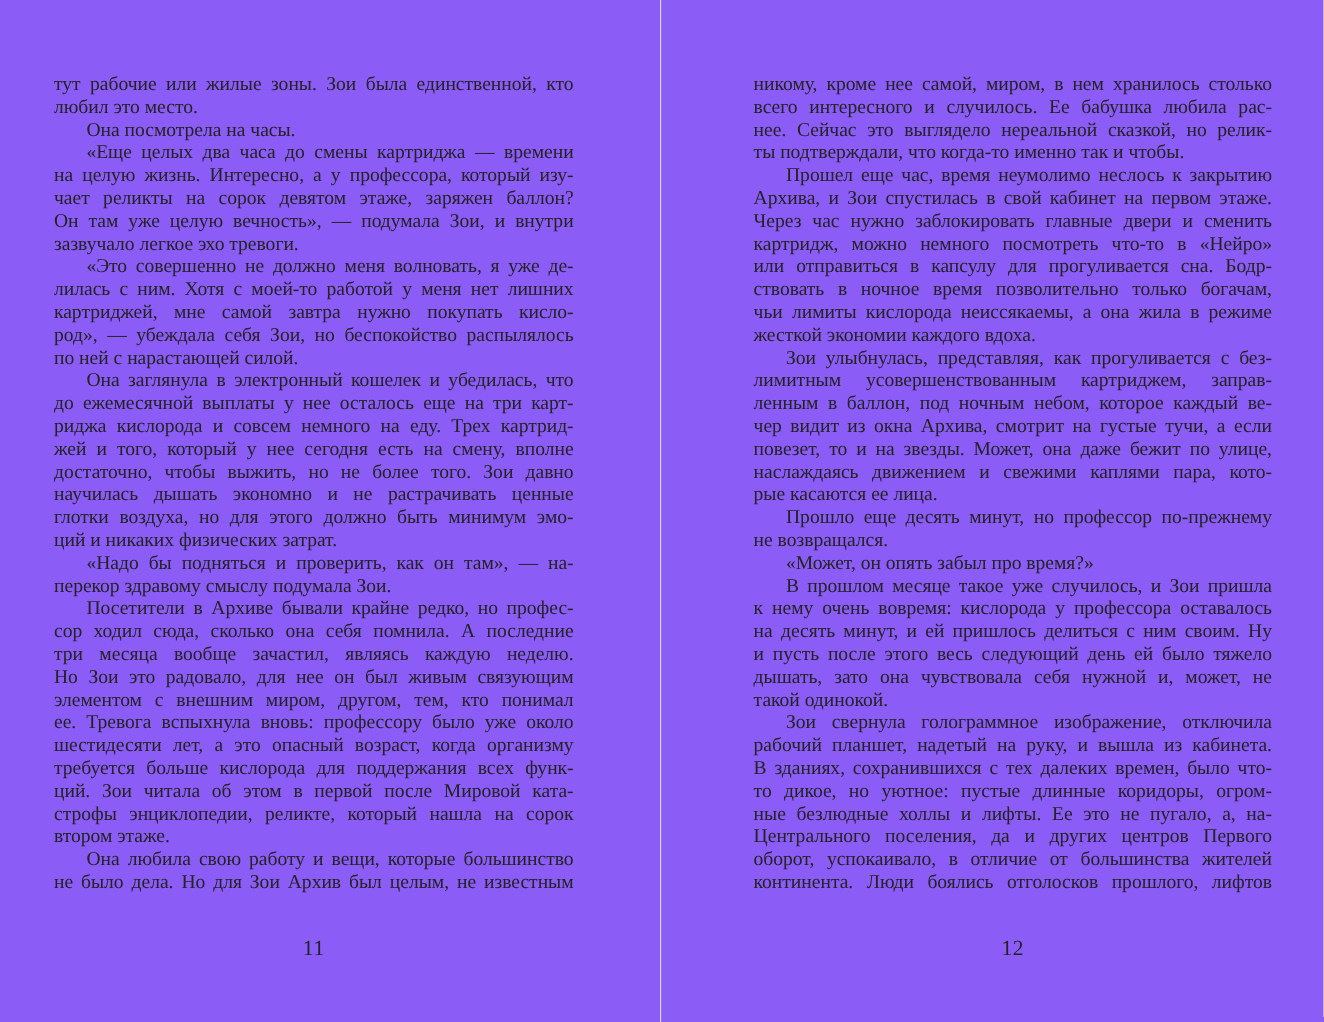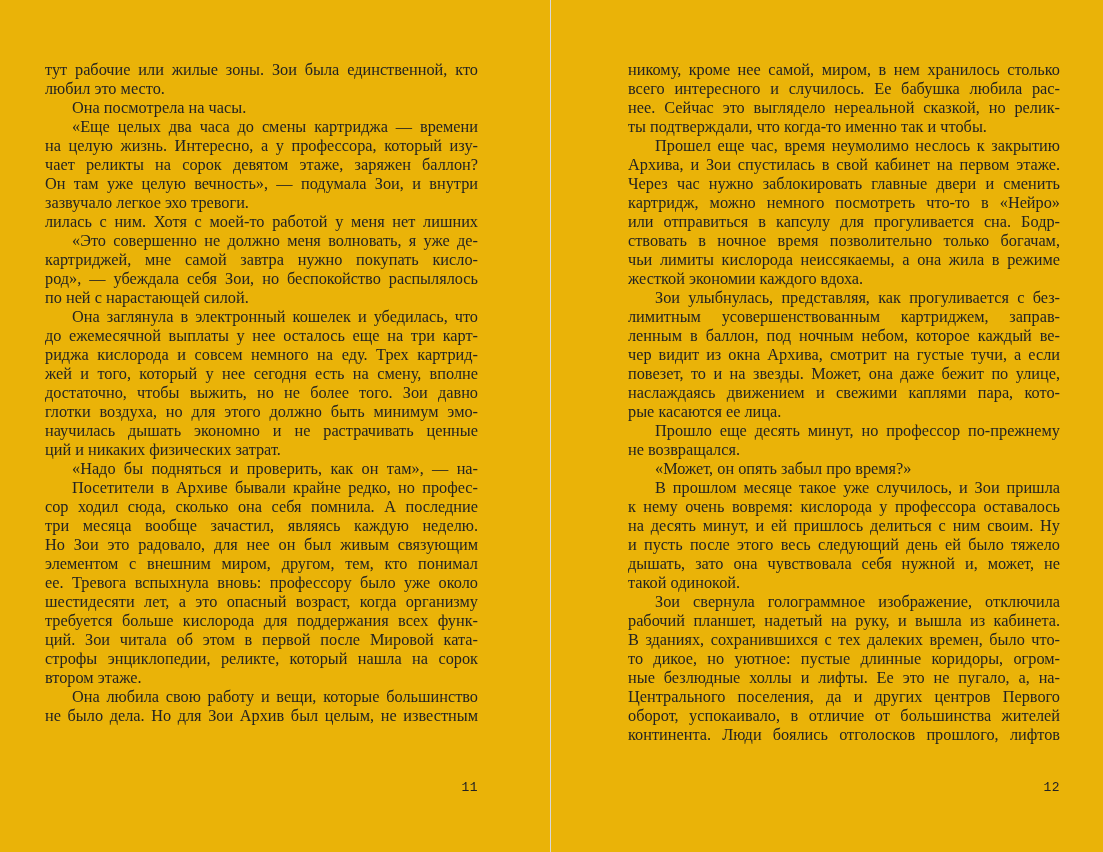--- a/index.html
+++ b/index.html
@@ -4,21 +4,21 @@
 <style>
   html, body {
     margin: 0;
     padding: 0;
     background: #ffffff;
   }
   .spread {
     position: relative;
     width: 1103px;
     height: 852px;
-    background: #eab308;
+    background: #8b5cf6;
     overflow: hidden;
     font-family: "Liberation Serif", "DejaVu Serif", serif;
     color: #232323;
   }
   .gutter {
     position: absolute;
     left: 550px;
     top: 0;
     width: 1px;
     height: 852px;
@@ -36,57 +36,57 @@
   .line {
     text-align: justify;
     text-align-last: justify;
     white-space: normal;
   }
   .line.para-end { text-align-last: left; }
   .line.indent   { text-indent: 27px; }
   .page-number {
     position: absolute;
     top: 780px;
-    font-size: 13px;
+    font-size: 18px;
     letter-spacing: 0.5px;
-    text-align: right;
+    text-align: center;
     color: #232323;
-    font-family: Liberation Mono, monospace;
   }
   #pagenum-left  { left: 45px;  width: 433px; }
   #pagenum-right { left: 628px; width: 432px; }
 </style>
 </head>
 <body>
 
 <div class="spread">
 
   <div class="text-block" id="text-left">
       <div class="line">тут рабочие или жилые зоны. Зои была единственной, кто</div>
       <div class="line para-end">любил это место.</div>
       <div class="line indent para-end">Она посмотрела на часы.</div>
       <div class="line indent">«Еще целых два часа до смены картриджа — времени</div>
       <div class="line">на целую жизнь. Интересно, а у профессора, который изу-</div>
       <div class="line">чает реликты на сорок девятом этаже, заряжен баллон?</div>
       <div class="line">Он там уже целую вечность», — подумала Зои, и внутри</div>
       <div class="line para-end">зазвучало легкое эхо тревоги.</div>
+      <div class="line indent">«Это совершенно не должно меня волновать, я уже де-</div>
       <div class="line">лилась с ним. Хотя с моей-то работой у меня нет лишних</div>
-      <div class="line indent">«Это совершенно не должно меня волновать, я уже де-</div>
       <div class="line">картриджей, мне самой завтра нужно покупать кисло-</div>
       <div class="line">род», — убеждала себя Зои, но беспокойство распылялось</div>
       <div class="line para-end">по ней с нарастающей силой.</div>
       <div class="line indent">Она заглянула в электронный кошелек и убедилась, что</div>
       <div class="line">до ежемесячной выплаты у нее осталось еще на три карт-</div>
       <div class="line">риджа кислорода и совсем немного на еду. Трех картрид-</div>
       <div class="line">жей и того, который у нее сегодня есть на смену, вполне</div>
       <div class="line">достаточно, чтобы выжить, но не более того. Зои давно</div>
+      <div class="line">научилась дышать экономно и не растрачивать ценные</div>
       <div class="line">глотки воздуха, но для этого должно быть минимум эмо-</div>
-      <div class="line">научилась дышать экономно и не растрачивать ценные</div>
       <div class="line para-end">ций и никаких физических затрат.</div>
       <div class="line indent">«Надо бы подняться и проверить, как он там», — на-</div>
+      <div class="line para-end">перекор здравому смыслу подумала Зои.</div>
       <div class="line indent">Посетители в Архиве бывали крайне редко, но профес-</div>
       <div class="line">сор ходил сюда, сколько она себя помнила. А последние</div>
       <div class="line">три месяца вообще зачастил, являясь каждую неделю.</div>
       <div class="line">Но Зои это радовало, для нее он был живым связующим</div>
       <div class="line">элементом с внешним миром, другом, тем, кто понимал</div>
       <div class="line">ее. Тревога вспыхнула вновь: профессору было уже около</div>
       <div class="line">шестидесяти лет, а это опасный возраст, когда организму</div>
       <div class="line">требуется больше кислорода для поддержания всех функ-</div>
       <div class="line">ций. Зои читала об этом в первой после Мировой ката-</div>
       <div class="line">строфы энциклопедии, реликте, который нашла на сорок</div>

